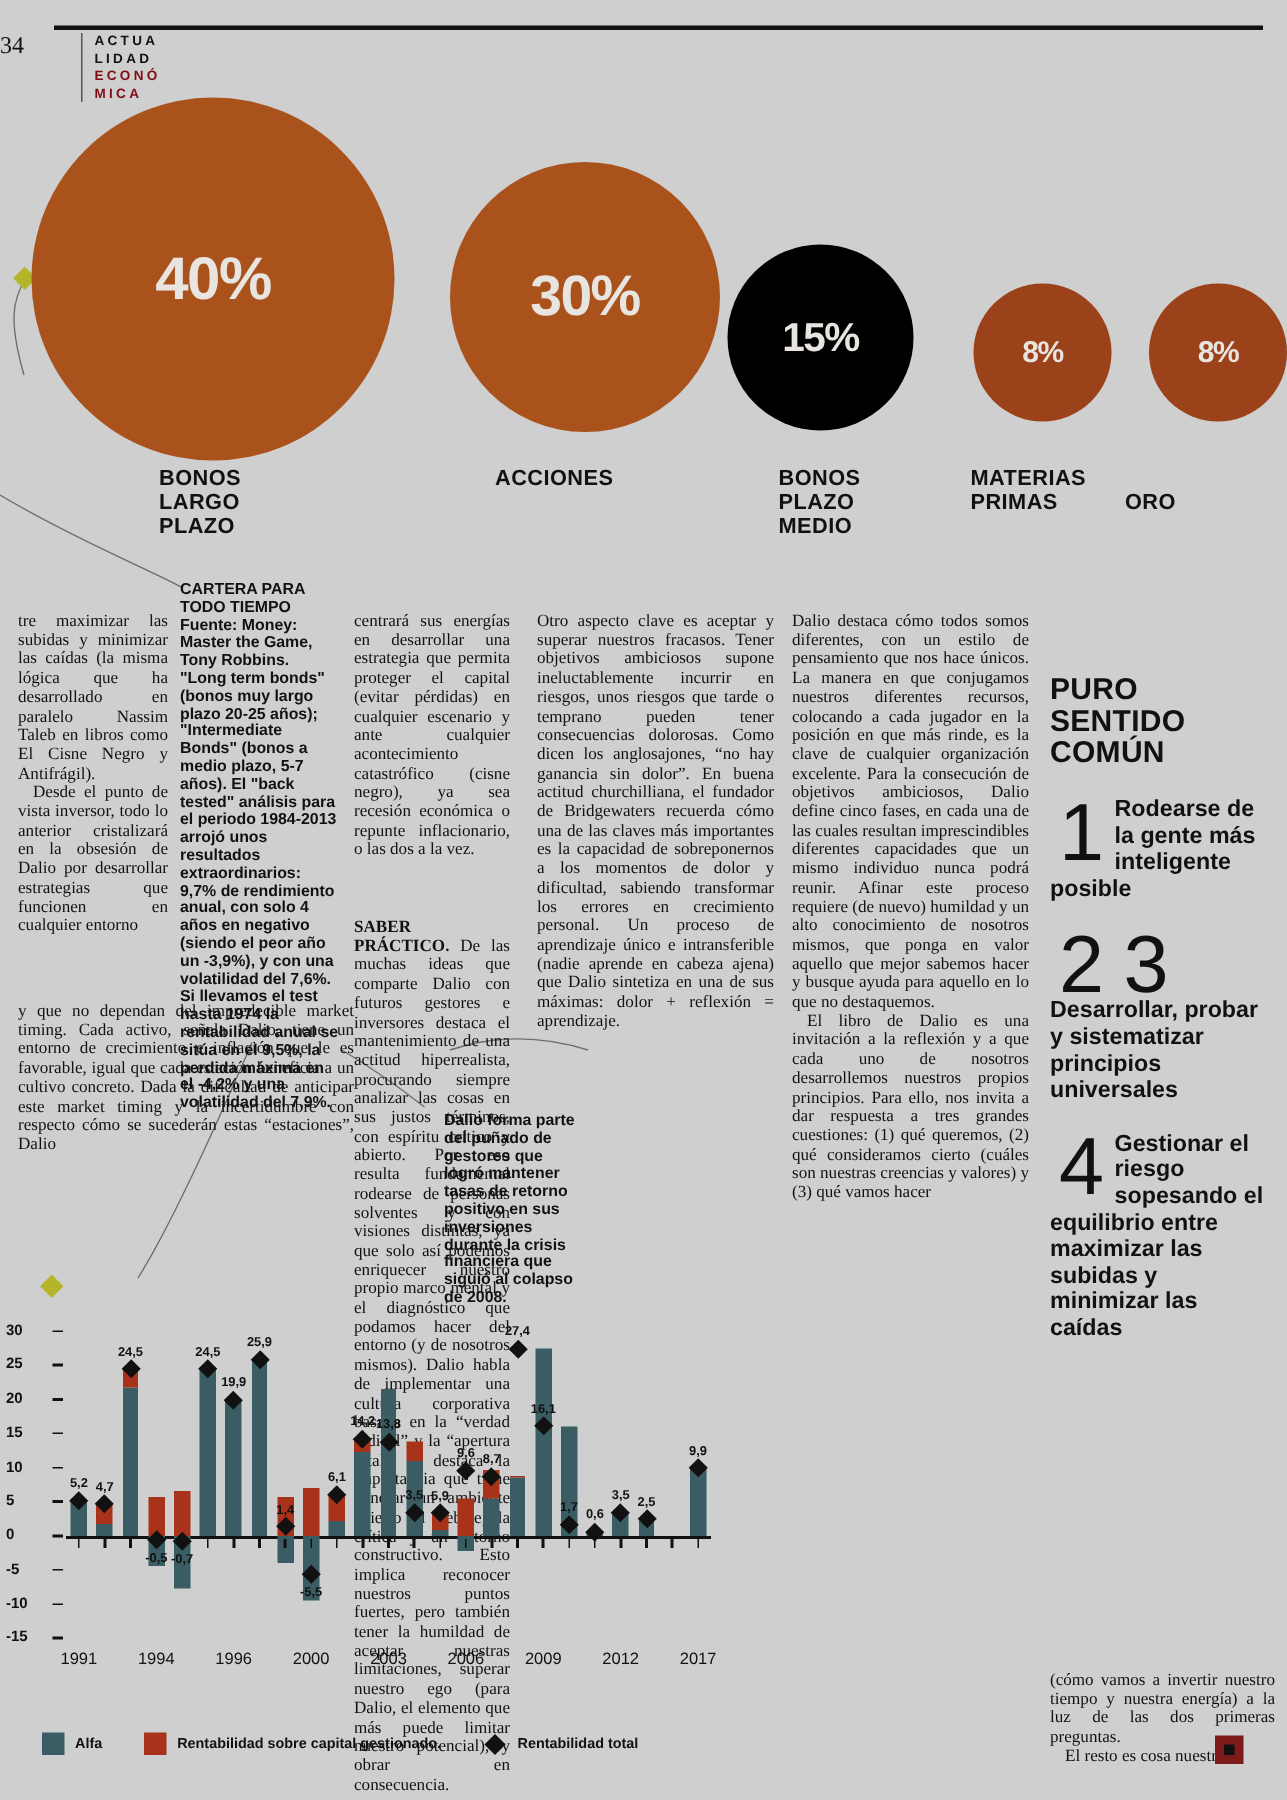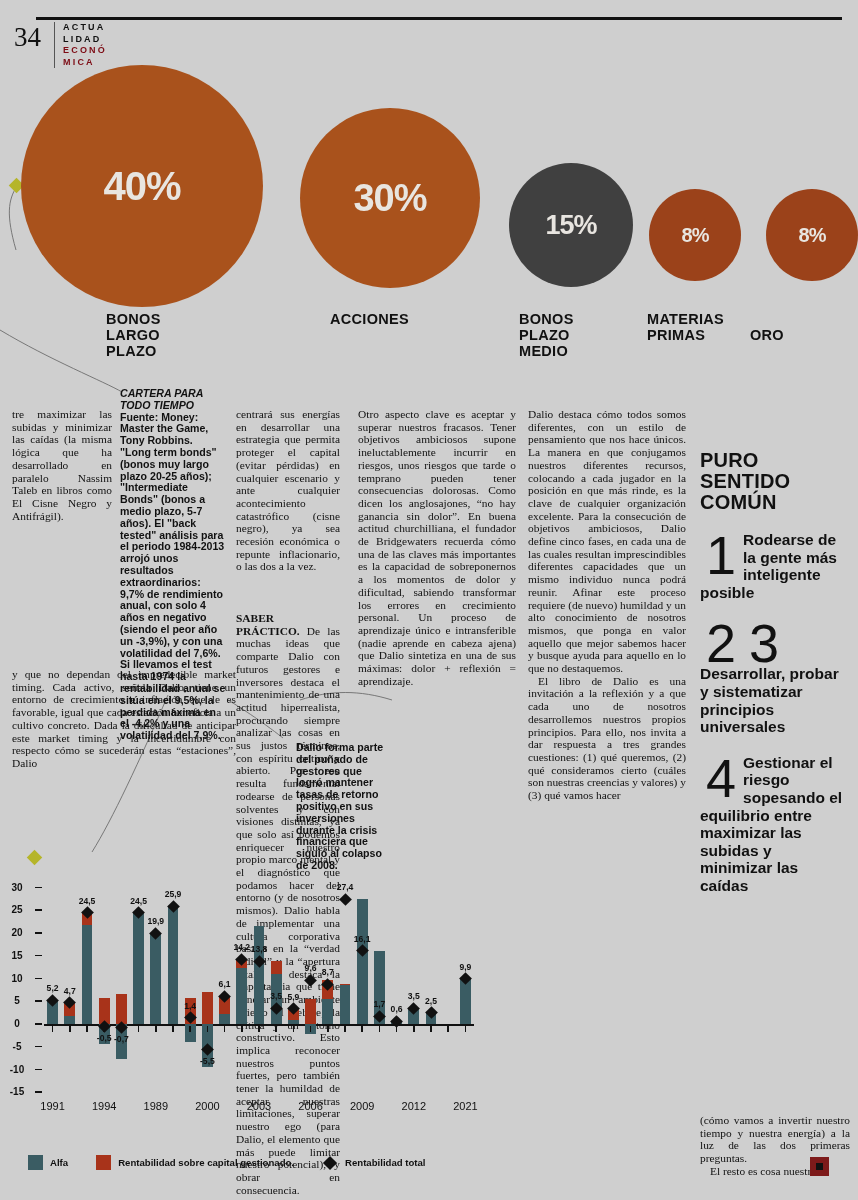--- a/index.html
+++ b/index.html
@@ -8,21 +8,21 @@
     background:#cfcfcf;
     font-family:"Liberation Serif",serif;
     color:#111;
     position:relative;
     overflow:hidden;
   }
   .page{position:absolute;inset:0;}
 
   
   .rule{position:absolute;left:36px;top:17px;width:806px;height:3px;background:#111;}
-  .folio{position:absolute;left:14px;top:22px;font-family:"Liberation Serif",serif;font-size:27px;}
+  .folio{position:absolute;left:0;top:22px;font-family:"Liberation Serif",serif;font-size:16px;}
   .mast{position:absolute;left:54px;top:22px;width:60px;border-left:1.5px solid #555;padding-left:8px;
         font-family:"Liberation Sans",sans-serif;font-weight:bold;font-size:9px;letter-spacing:2.2px;line-height:11.5px;}
   .mast .blk{color:#111;}
   .mast .red{color:#7d0b14;}
 
   
   .bubbles{position:absolute;left:0;top:62px;width:858px;height:300px;}
   .bub{position:absolute;border-radius:50%;display:flex;align-items:center;justify-content:center;}
   .bub span{color:#e8e5e0;font-family:"Liberation Sans",sans-serif;font-weight:bold;letter-spacing:-1px;}
   .blabel{position:absolute;font-family:"Liberation Sans",sans-serif;font-weight:bold;font-size:14.5px;
@@ -52,21 +52,21 @@
              font-size:11.4px;line-height:12.7px;text-align:justify;}
   .rail-tail p{margin:0;text-indent:10px;}
   .rail-tail p.first{text-indent:0;}
   .endmark{position:absolute;left:810px;top:1157px;width:19px;height:19px;background:#7d1a1a;
            display:flex;align-items:center;justify-content:center;}
   .endmark i{display:block;width:7px;height:7px;background:#111;}
 
   
   .chart{position:absolute;left:12px;top:862px;width:470px;height:300px;}
   .yt{position:absolute;font-family:"Liberation Sans",sans-serif;font-weight:bold;font-size:10px;color:#111;
-      text-align:center;width:26px;}
+      text-align:left;width:26px;}
   .ytick{position:absolute;width:7px;height:1.6px;background:#111;}
   .axis{position:absolute;height:1.8px;background:#111;}
   .xt{position:absolute;width:1.6px;height:6px;background:#111;}
   .bar{position:absolute;}
   .bar .alfa{position:absolute;left:0;width:100%;background:#3a5c63;}
   .bar .rent{position:absolute;left:0;width:100%;background:#a8331a;}
   .dia{position:absolute;width:9px;height:9px;background:#111;transform:rotate(45deg);}
   .vlab{position:absolute;font-family:"Liberation Sans",sans-serif;font-weight:bold;font-size:8.6px;color:#111;
         text-align:center;white-space:nowrap;}
   .xlab{position:absolute;font-family:"Liberation Sans",sans-serif;font-size:11px;color:#111;text-align:center;
@@ -101,21 +101,21 @@
   <div class="ydiam" style="left:11px;top:180px;"></div>
   <div class="ydiam" style="left:29px;top:852px;"></div>
 
   <div class="bubbles">
     <div class="bub" style="left:21px;top:3px;width:242px;height:242px;background:#a9521c;">
       <span style="font-size:40px;">40%</span>
     </div>
     <div class="bub" style="left:300px;top:46px;width:180px;height:180px;background:#a9521c;">
       <span style="font-size:38px;">30%</span>
     </div>
-    <div class="bub" style="left:509px;top:101px;width:124px;height:124px;background:#404040;">
+    <div class="bub" style="left:485px;top:101px;width:124px;height:124px;background:#000000;">
       <span style="font-size:27px;">15%</span>
     </div>
     <div class="bub" style="left:649px;top:127px;width:92px;height:92px;background:#9b421a;">
       <span style="font-size:20px;">8%</span>
     </div>
     <div class="bub" style="left:766px;top:127px;width:92px;height:92px;background:#9b421a;">
       <span style="font-size:20px;">8%</span>
     </div>
 
     <div class="blabel" style="left:106px;top:249px;white-space:pre-line;">BONOS
@@ -125,27 +125,28 @@
     <div class="blabel" style="left:519px;top:249px;white-space:pre-line;">BONOS
 PLAZO
 MEDIO</div>
     <div class="blabel" style="left:647px;top:249px;white-space:pre-line;">MATERIAS
 PRIMAS</div>
     <div class="blabel" style="left:750px;top:249px;white-space:pre-line;margin-top:16px;">ORO</div>
   </div>
 
   <div class="col" style="left:12px;top:408px;width:100px;">
     <p class="first">tre maximizar las subidas y minimizar las caídas (la misma lógica que ha desarrollado en paralelo Nassim Taleb en libros como El Cisne Negro y Antifrágil).</p>
+    <p>Desde el punto de vista inversor, todo lo anterior cristalizará en la obsesión de Dalio por desarrollar estrategias que funcionen en cualquier entorno</p>
   </div>
   <div class="col" style="left:12px;top:668px;width:224px;">
     <p class="first">y que no dependan del impredecible market timing. Cada activo, señala Dalio, tiene un entorno de crecimiento e inflación que le es favorable, igual que cada estación beneficia a un cultivo concreto. Dada la dificultad de anticipar este market timing y la incertidumbre con respecto cómo se sucederán estas “estaciones”, Dalio</p>
   </div>
 
   <div class="side" style="left:120px;top:388px;width:106px;">
-    <span class="hd" style="white-space:pre-line;font-style:italic;">CARTERA PARA
+    <span class="hd" style="white-space:pre-line;">CARTERA PARA
 TODO TIEMPO</span>
     <span class="bd">Fuente: Money: Master the Game, Tony Robbins. "Long term bonds" (bonos muy largo plazo 20-25 años); "Intermediate Bonds" (bonos a medio plazo, 5-7 años). El "back tested" análisis para el periodo 1984-2013 arrojó unos resultados extraordinarios: 9,7% de rendimiento anual, con solo 4 años en negativo (siendo el peor año un -3,9%), y con una volatilidad del 7,6%. Si llevamos el test hasta 1974 la rentabilidad anual se sitúa en el 9,5%, la perdida máxima en el -4,2% y una volatilidad del 7,9%.</span>
   </div>
 
   <div class="col" style="left:236px;top:408px;width:104px;">
     <p class="first">centrará sus energías en desarrollar una estrategia que permita proteger el capital (evitar pérdidas) en cualquier escenario y ante cualquier acontecimiento catastrófico (cisne negro), ya sea recesión económica o repunte inflacionario, o las dos a la vez.</p>
   </div>
   <div class="col" style="left:236px;top:612px;width:104px;">
     <p class="first"><b>SABER PRÁCTICO.</b><span> De las muchas ideas que comparte Dalio con futuros gestores e inversores destaca el mantenimiento de una actitud hiperrealista, procurando siempre analizar las cosas en sus justos términos, con espíritu crítico y abierto. Por eso resulta fundamental rodearse de personas solventes y con visiones distintas, ya que solo así podemos enriquecer nuestro propio marco mental y el diagnóstico que podamos hacer del entorno (y de nosotros mismos). Dalio habla de implementar una cultura corporativa basada en la “verdad radical” y la “apertura total”, y destaca la importancia que tiene generar un ambiente abierto al debate, la crítica y un retorno constructivo. Esto implica reconocer nuestros puntos fuertes, pero también tener la humildad de aceptar nuestras limitaciones, superar nuestro ego (para Dalio, el elemento que más puede limitar nuestro potencial), y obrar en consecuencia.</span></p>
   </div>
@@ -370,27 +371,27 @@
         <div class="dia" style="left: 380.1px; top: 154.77px;"></div>
         <div class="vlab" style="width: 34px; left: 367.6px; top: 142.27px;">0,6</div>
         <div class="dia" style="left: 397.3px; top: 141.575px;"></div>
         <div class="vlab" style="width: 34px; left: 384.8px; top: 129.075px;">3,5</div>
         <div class="dia" style="left: 414.5px; top: 146.125px;"></div>
         <div class="vlab" style="width: 34px; left: 402px; top: 133.625px;">2,5</div>
         <div class="dia" style="left: 448.9px; top: 112.455px;"></div>
         <div class="vlab" style="width: 34px; left: 436.4px; top: 99.955px;">9,9</div>
         <div class="xlab" style="width: 46px; left: 17.6px; top: 238.25px;">1991</div>
         <div class="xlab" style="width: 46px; left: 69.2px; top: 238.25px;">1994</div>
-        <div class="xlab" style="width: 46px; left: 120.8px; top: 238.25px;">1989</div>
+        <div class="xlab" style="width: 46px; left: 120.8px; top: 238.25px;">1996</div>
         <div class="xlab" style="width: 46px; left: 172.4px; top: 238.25px;">2000</div>
         <div class="xlab" style="width: 46px; left: 224px; top: 238.25px;">2003</div>
         <div class="xlab" style="width: 46px; left: 275.6px; top: 238.25px;">2006</div>
         <div class="xlab" style="width: 46px; left: 327.2px; top: 238.25px;">2009</div>
         <div class="xlab" style="width: 46px; left: 378.8px; top: 238.25px;">2012</div>
-        <div class="xlab" style="width: 46px; left: 430.4px; top: 238.25px;">2021</div>
+        <div class="xlab" style="width: 46px; left: 430.4px; top: 238.25px;">2017</div>
       </div>
   </div>
 
   <div class="legend">
     <span class="sw" style="background:#3a5c63;"></span>
     <span>Alfa</span>
     <span class="gap"></span>
     <span class="sw" style="background:#a8331a;"></span>
     <span>Rentabilidad sobre capital gestionado.</span>
     <span class="gap"></span>

